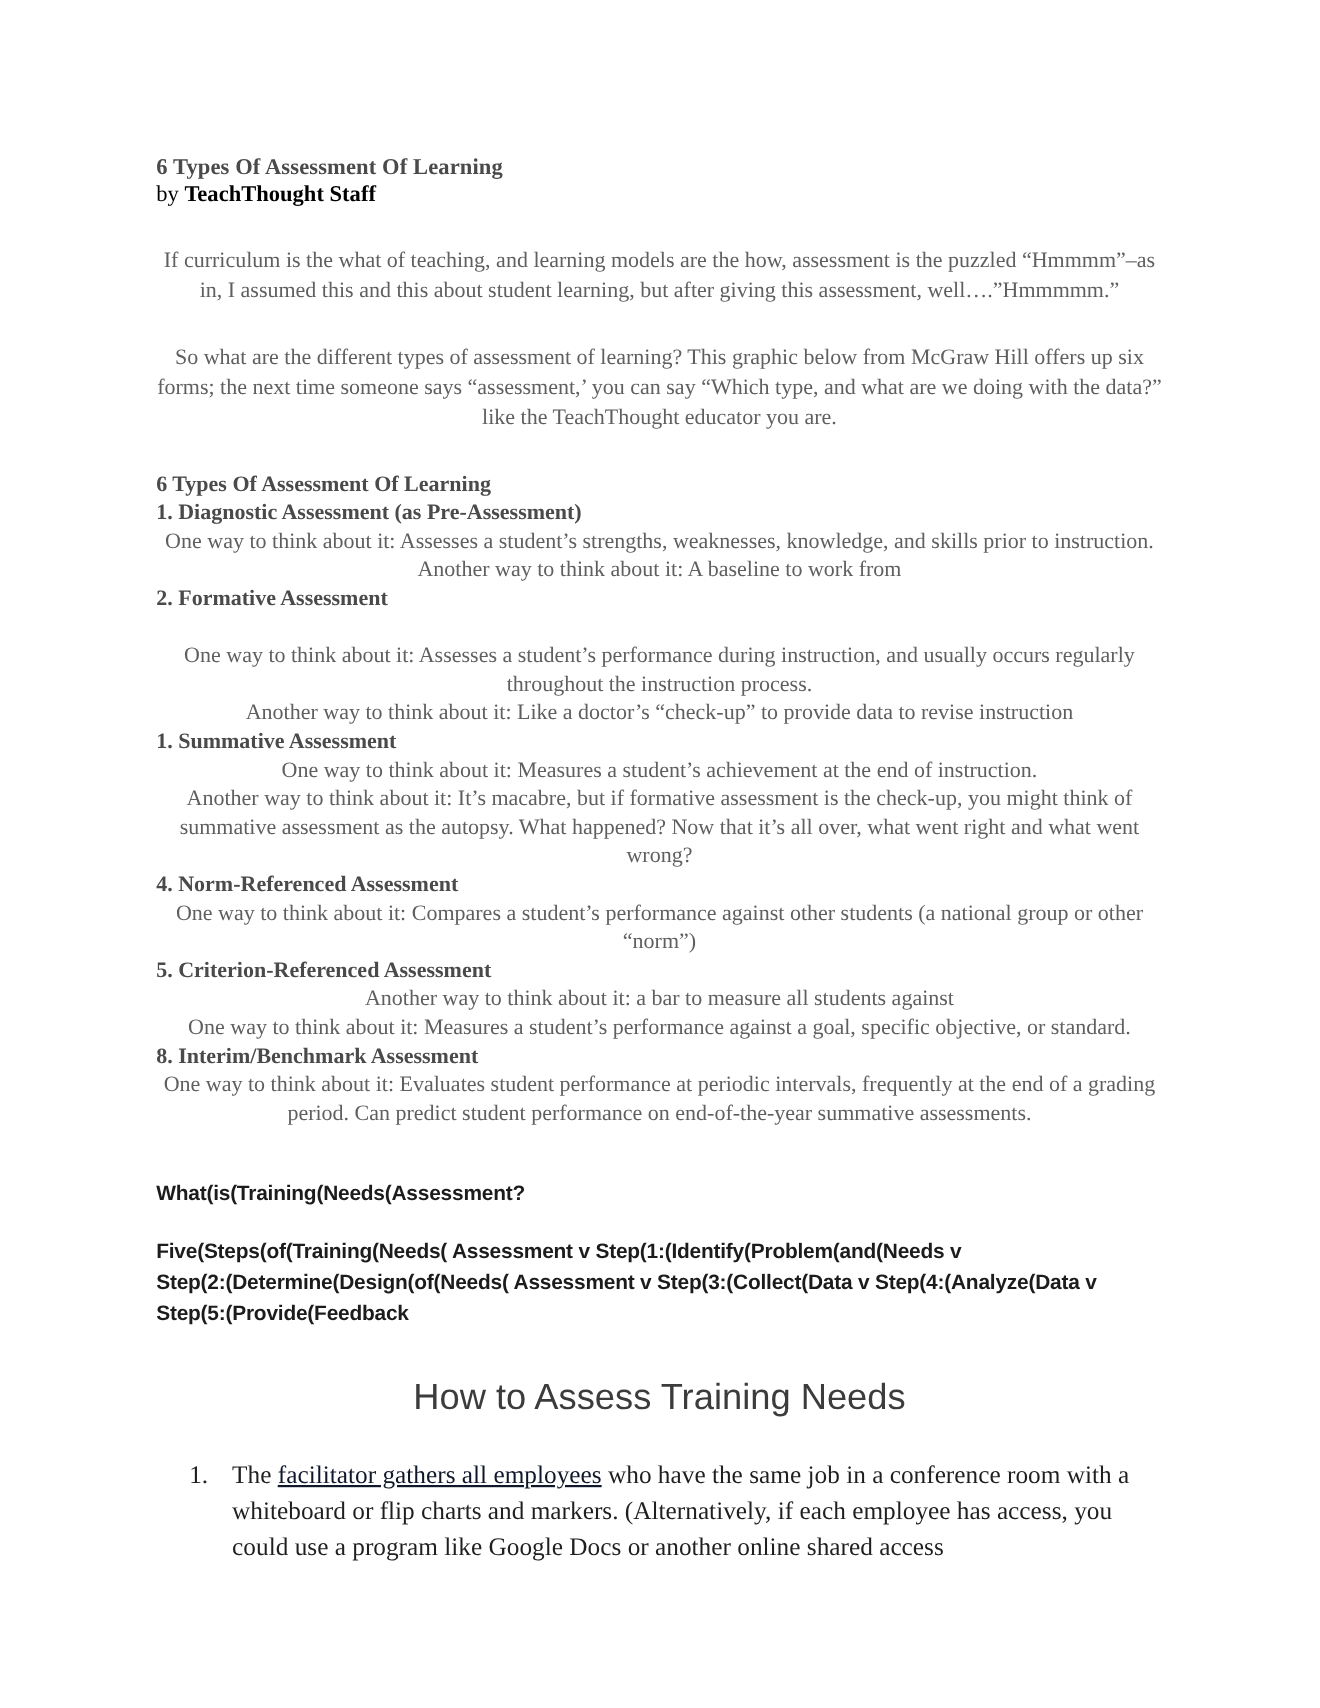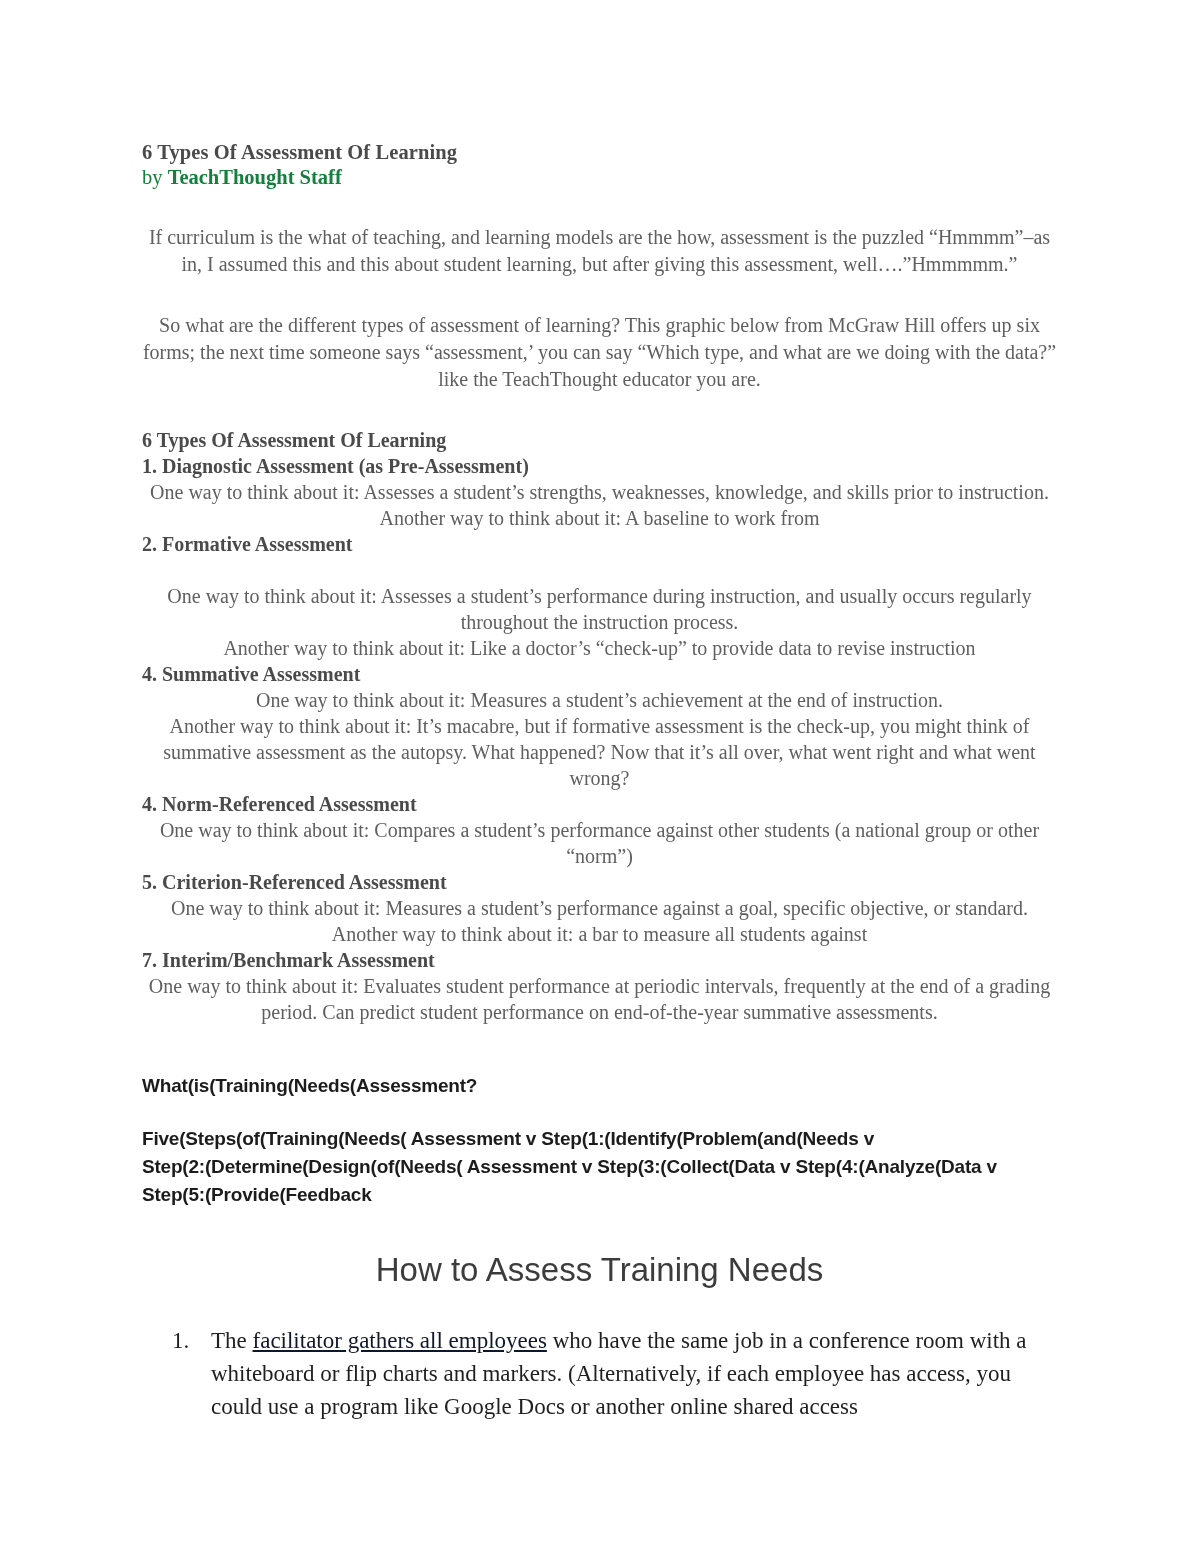--- a/index.html
+++ b/index.html
@@ -28,21 +28,21 @@
     font-weight: bold;
     font-size: 20.5px;
     line-height: 25px;
     color: #4a4a4a;
     letter-spacing: 0.1px;
   }
   .doc-byline {
     font-family: "Liberation Serif", "DejaVu Serif", serif;
     font-size: 20.5px;
     line-height: 25px;
-    color: #15803d;
+    color: #000000;
   }
   .doc-byline b { font-weight: bold; }
 
   .para {
     font-family: "Liberation Serif", "DejaVu Serif", serif;
     font-size: 20px;
     line-height: 27px;
     color: #5f5f5f;
     margin: 0;
     text-align: center;
@@ -145,29 +145,29 @@
     <div class="sec-head">6 Types Of Assessment Of Learning</div>
 
     <div id="types-container">
         <div class="sec-head">1. Diagnostic Assessment (as Pre-Assessment)</div>
         <p class="para tight">One way to think about it: Assesses a student’s strengths, weaknesses, knowledge, and skills prior to instruction.</p>
         <p class="para tight">Another way to think about it: A baseline to work from</p>
         <div class="sec-head">2. Formative Assessment</div>
         <div class="gap-md"></div>
         <p class="para tight">One way to think about it: Assesses a student’s performance during instruction, and usually occurs regularly throughout the instruction process.</p>
         <p class="para tight">Another way to think about it: Like a doctor’s “check-up” to provide data to revise instruction</p>
-        <div class="sec-head">4. Summative Assessment</div>
+        <div class="sec-head">1. Summative Assessment</div>
         <p class="para tight">One way to think about it: Measures a student’s achievement at the end of instruction.</p>
         <p class="para tight">Another way to think about it:  It’s macabre, but if formative assessment is the check-up, you might think of summative assessment as the autopsy. What happened? Now that it’s all over, what went right and what went wrong?</p>
         <div class="sec-head">4. Norm-Referenced Assessment</div>
         <p class="para tight">One way to think about it: Compares a student’s performance against other students (a national group or other “norm”)</p>
         <div class="sec-head">5. Criterion-Referenced Assessment</div>
+        <p class="para tight">Another way to think about it: a bar to measure all students against</p>
         <p class="para tight">One way to think about it: Measures a student’s performance against a goal, specific objective, or standard.</p>
-        <p class="para tight">Another way to think about it: a bar to measure all students against</p>
-        <div class="sec-head">7. Interim/Benchmark Assessment</div>
+        <div class="sec-head">8. Interim/Benchmark Assessment</div>
         <p class="para tight">One way to think about it: Evaluates student performance at periodic intervals, frequently at the end of a grading period. Can predict student performance on end-of-the-year summative assessments.</p>
       </div>
 
     <div class="gap-lg"></div>
     <div class="gap-sm"></div>
 
     <div class="tna-head">What(is(Training(Needs(Assessment?</div>
 
     <div class="gap-md"></div>
 

